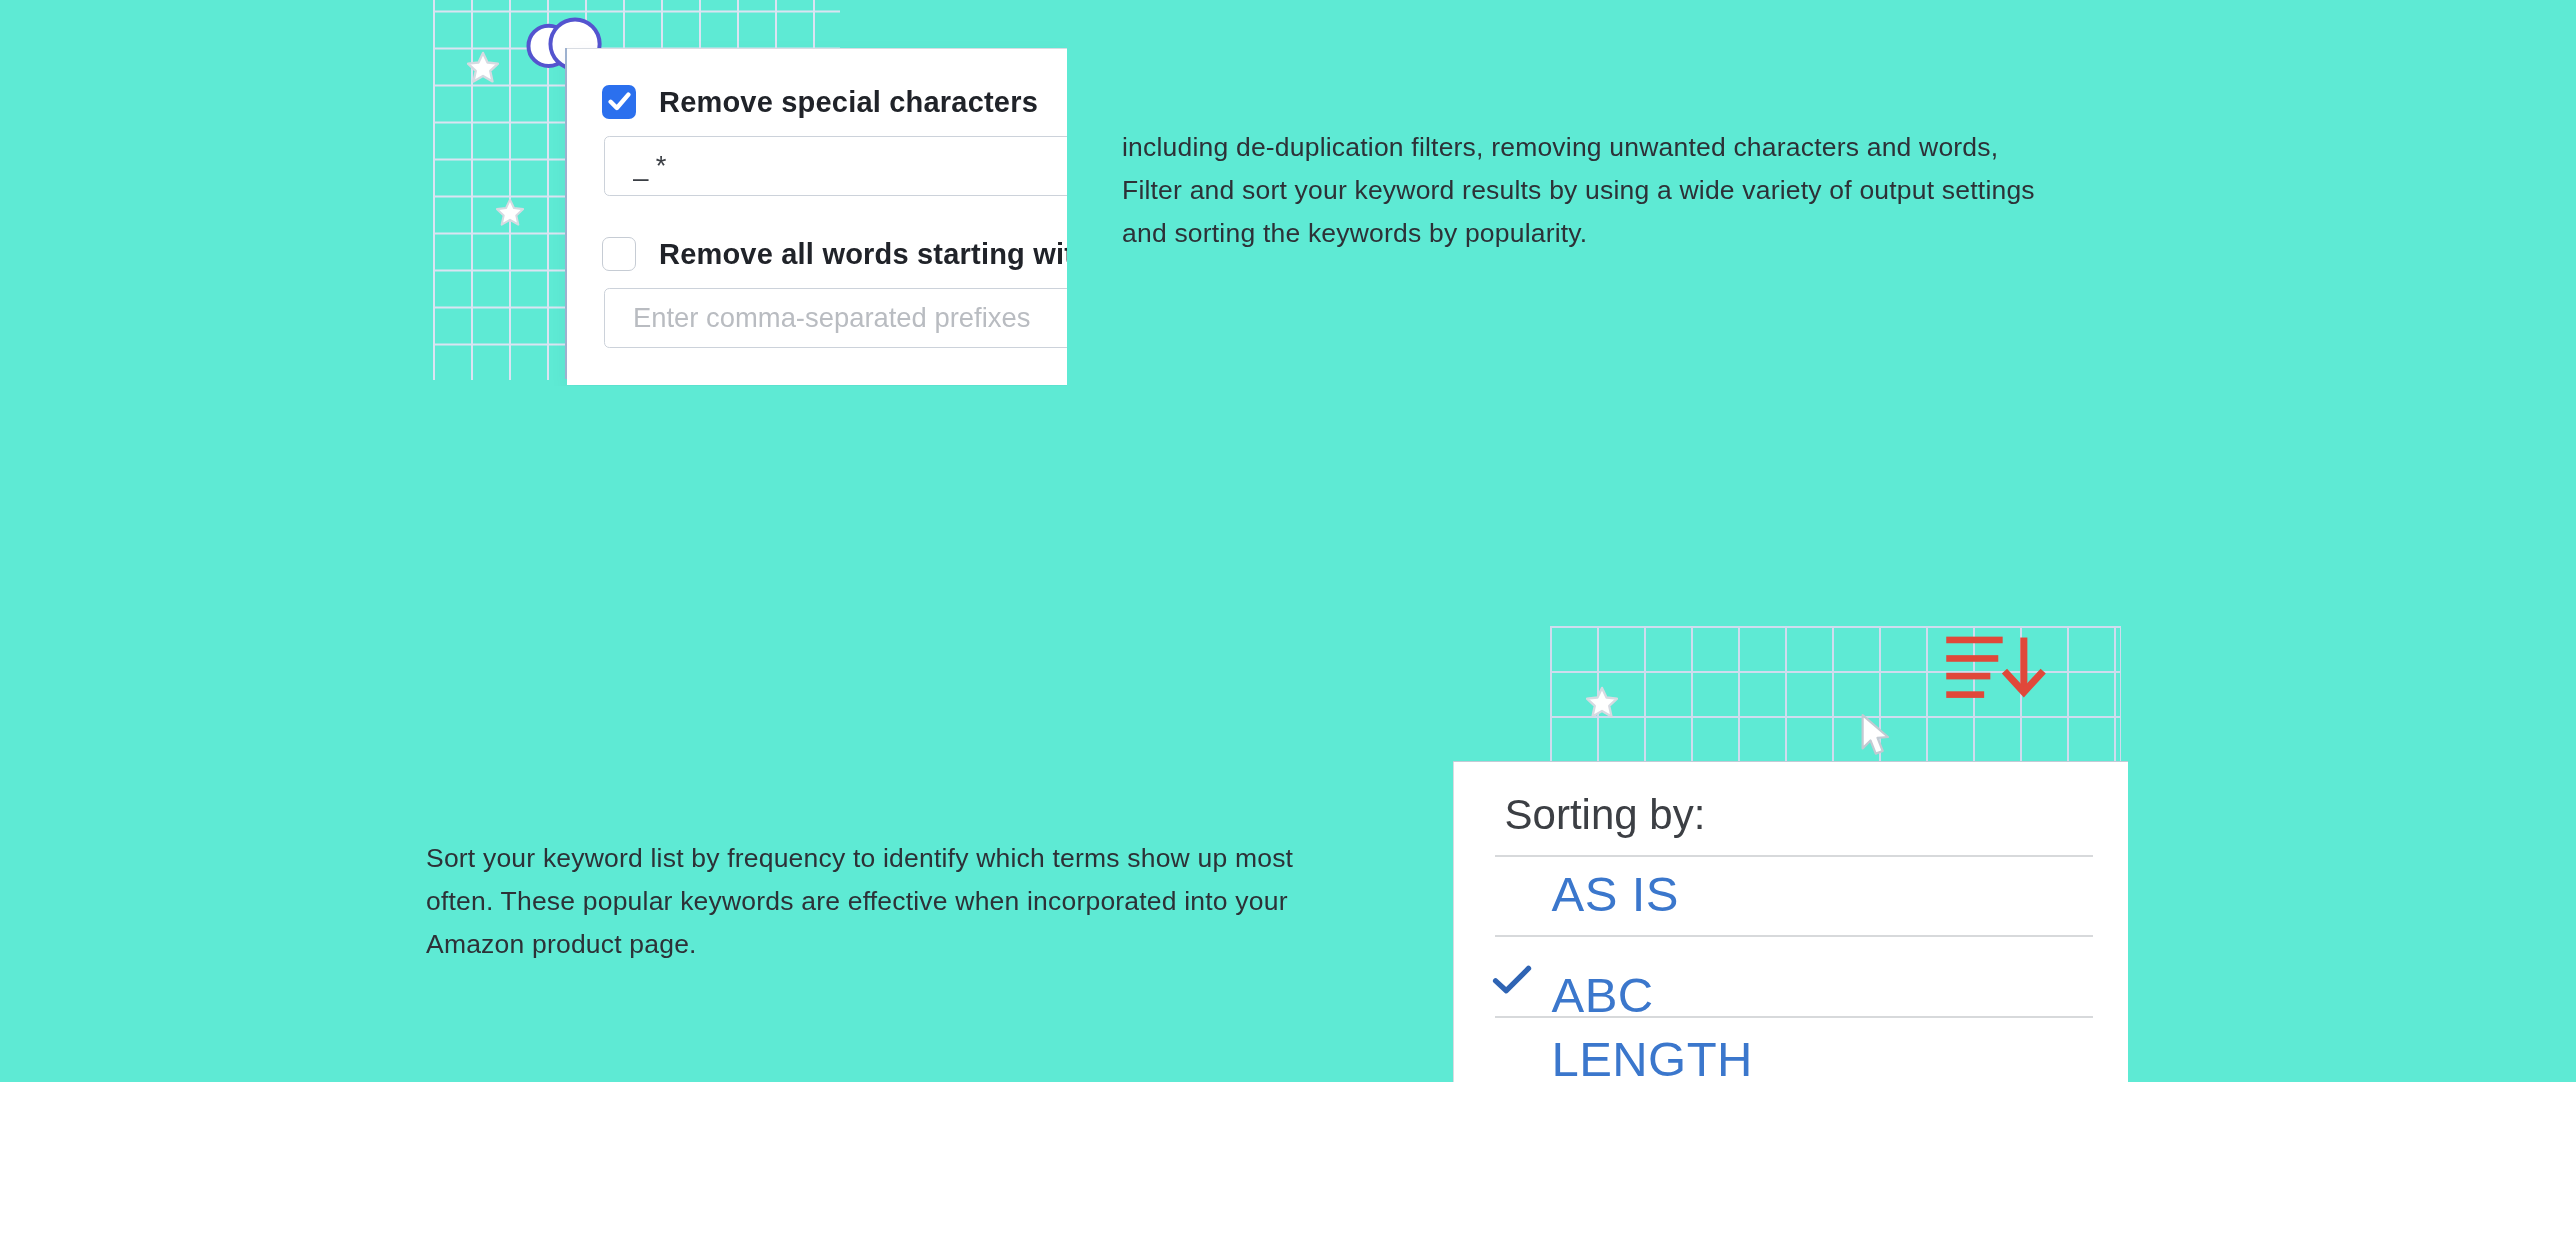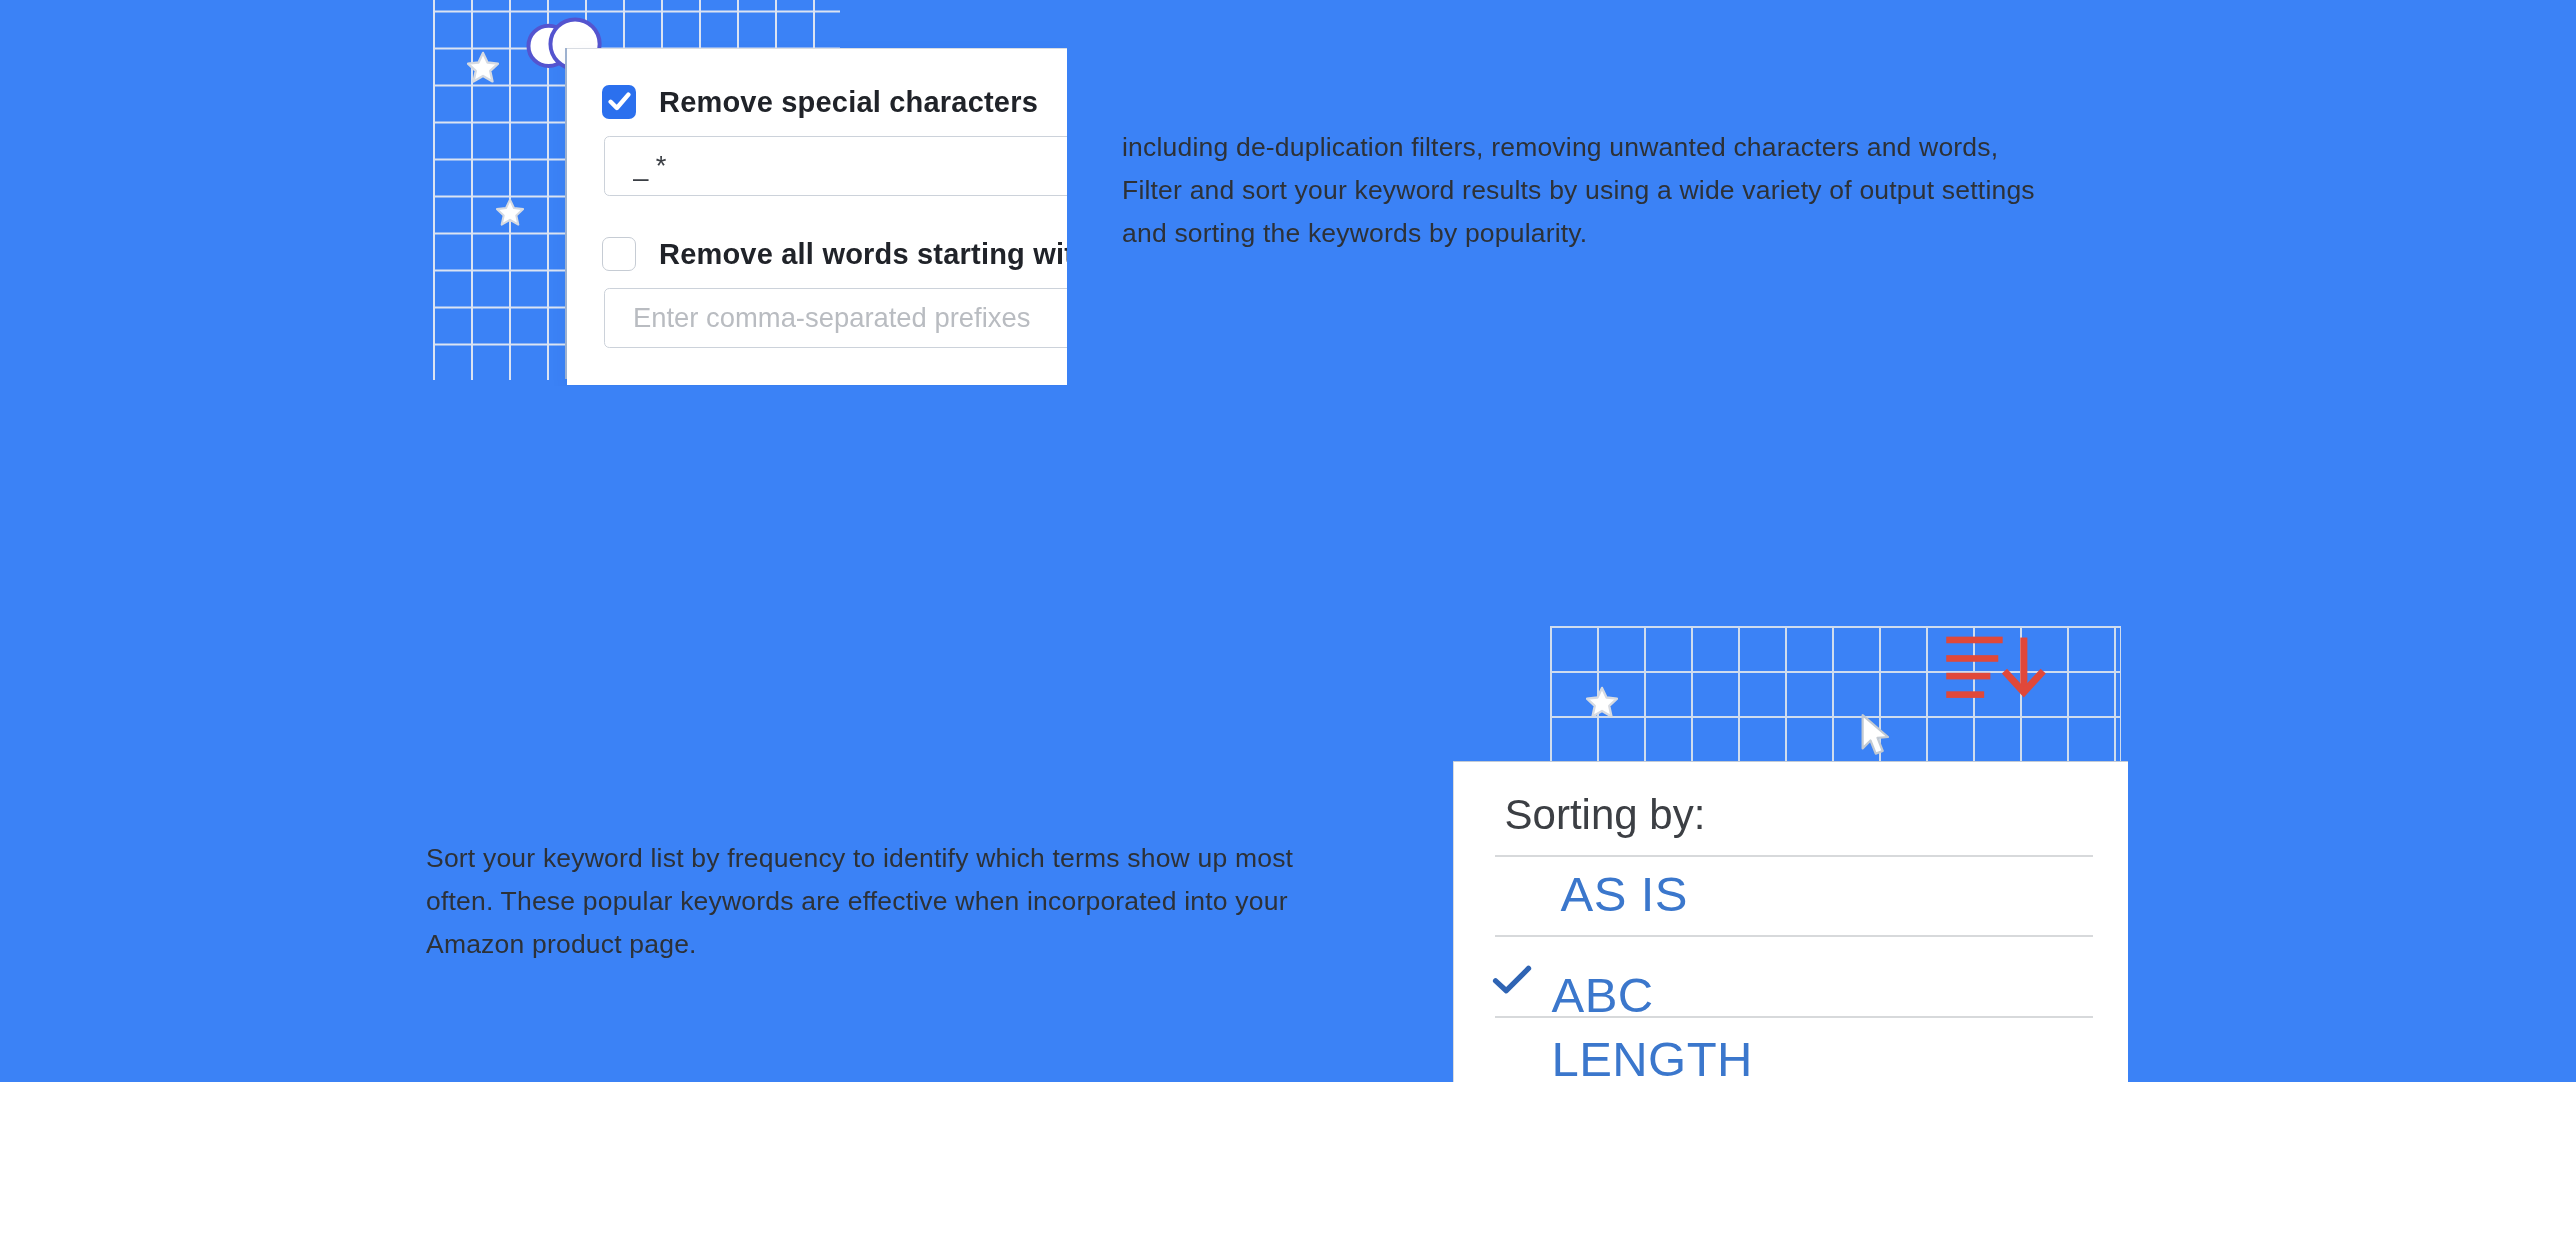--- a/index.html
+++ b/index.html
@@ -1,17 +1,17 @@
 <!DOCTYPE html>
 <html style="font-size:14px"><head>
 <meta charset="utf-8">
 <style>
   html,body{margin:0;padding:0;background:#ffffff;}
   .canvas{
-    position:relative;width:2576px;height:1082px;background:#3b82f6;overflow:hidden;
+    position:relative;width:2576px;height:1082px;background:#5eead4;overflow:hidden;
     font-family:"Liberation Sans",sans-serif;
   }
   
   .illus1{position:absolute;left:425px;top:0;width:642px;height:386px;overflow:hidden;}
   .grid1{
     position:absolute;left:8px;top:0;width:407px;height:380px;z-index:1;
     background-image:
       linear-gradient(to right,#dbe3f2 1.8px,transparent 1.8px),
       linear-gradient(to bottom,#dbe3f2 1.8px,transparent 1.8px);
     background-size:38px 37px;
@@ -75,21 +75,21 @@
   .sep{position:absolute;left:42px;width:598px;height:1.8px;background:#d7d9db;}
   .sep.s0{top:93px;}
   .sep.s1{top:173px;}
   .sep.s2{top:254px;}
   .sep.s3{top:334px;}
   .sep.s4{top:413px;}
   .opt{
     position:absolute;left:99px;font-size:49px;line-height:53px;color:#3b77cc;
     letter-spacing:0.4px;white-space:nowrap;cursor:default;
   }
-  .opt.o0{top:106px;margin-left:9px;}
+  .opt.o0{top:106px;}
   .opt.o1{top:207px;text-align:right;}
   .opt.o2{top:271px;}
   .opt.o3{top:350px;font-weight:bold;}
   .opt-check{position:absolute;left:39px;top:202px;}
 </style>
 </head>
 <body>
 
 <div class="canvas">
 

